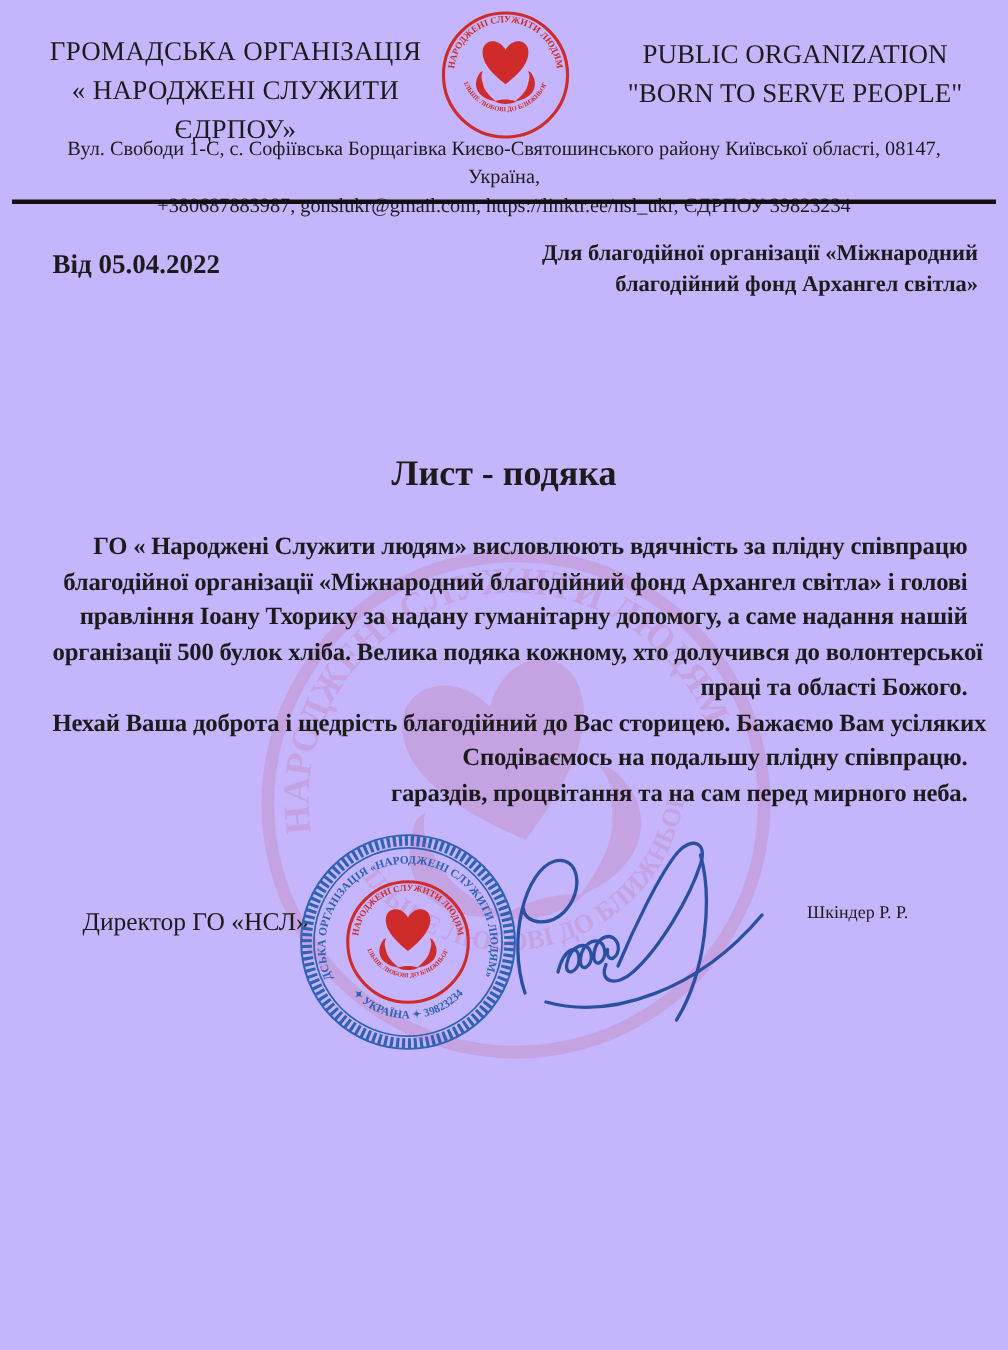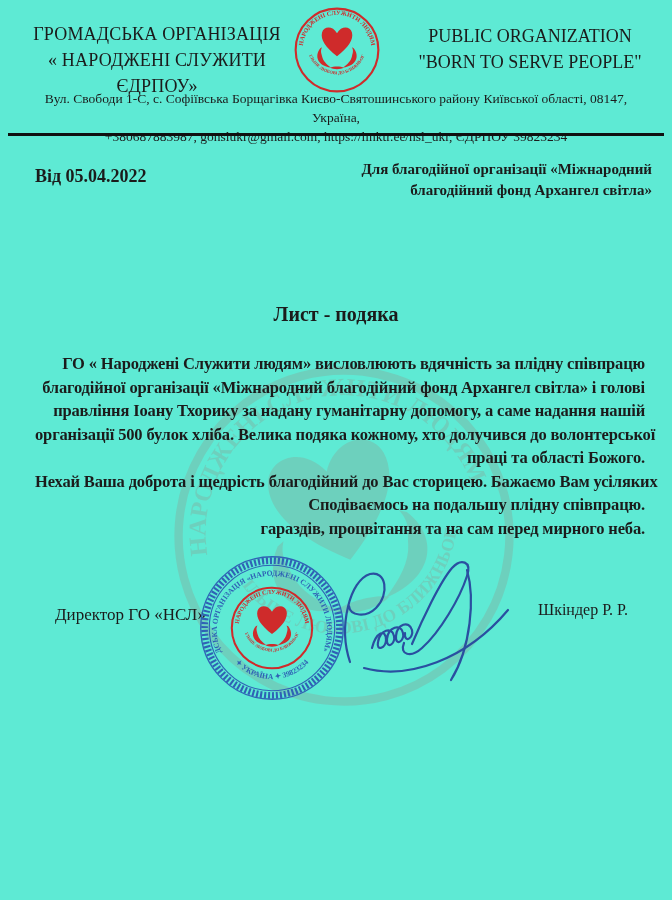--- a/index.html
+++ b/index.html
@@ -1,43 +1,43 @@
 <!DOCTYPE html>
 <html><head>
 <meta charset="utf-8">
 <style>
   html,body{margin:0;padding:0;background:#ffffff;}
   .page{
-    position:relative;width:672px;height:900px;background:#5eead4;
+    position:relative;width:672px;height:900px;background:#c4b5fd;
     font-family:"Liberation Serif","DejaVu Serif",serif;color:#1b1b1b;
     overflow:hidden;
   }
   .abs{position:absolute;}
   .org-left{left:14px;top:21px;width:286px;text-align:center;
     font-size:18px;line-height:26px;letter-spacing:.2px;}
   .logo-top{left:293px;top:6px;width:88px;height:88px;}
   .org-right{left:402px;top:23px;width:256px;text-align:center;
     font-size:18px;line-height:26px;}
   .address{left:20px;top:89px;width:632px;text-align:center;
     font-size:13.5px;line-height:19px;}
   .rule{left:8px;top:133px;width:656px;height:3px;background:#101010;}
   .date{left:35px;top:166px;font-size:18px;font-weight:bold;}
   .recipient{left:352px;top:159px;width:300px;text-align:right;
     font-size:15px;font-weight:bold;line-height:21px;}
   .title{left:0;top:303px;width:672px;text-align:center;
-    font-size:20px;font-weight:bold;}
+    font-size:24px;font-weight:bold;}
   .body-text{left:35px;top:352px;width:610px;font-size:16.5px;
     font-weight:bold;line-height:23.5px;letter-spacing:-0.15px;}
   .body-text div{white-space:nowrap;text-align:right;}
   .watermark{left:168px;top:360px;width:352px;height:352px;opacity:.13;
     transform:rotate(-15deg);}
   .sig-label{left:55px;top:605px;font-size:17px;}
   .stamp{left:196px;top:549px;width:152px;height:158px;}
   .signature{left:328px;top:550px;width:210px;height:140px;}
-  .sig-name{left:538px;top:601px;font-size:16px;}
+  .sig-name{left:538px;top:601px;font-size:12px;}
 </style>
 </head>
 <body>
 
 <div class="page">
 
   <svg width="0" height="0" style="position:absolute" aria-hidden="true">
     <defs>
       <symbol id="logo-sym" viewBox="0 0 100 100">
         <circle cx="50" cy="50" r="47" fill="none" stroke="#cf2b2b" stroke-width="2.4"></circle>

